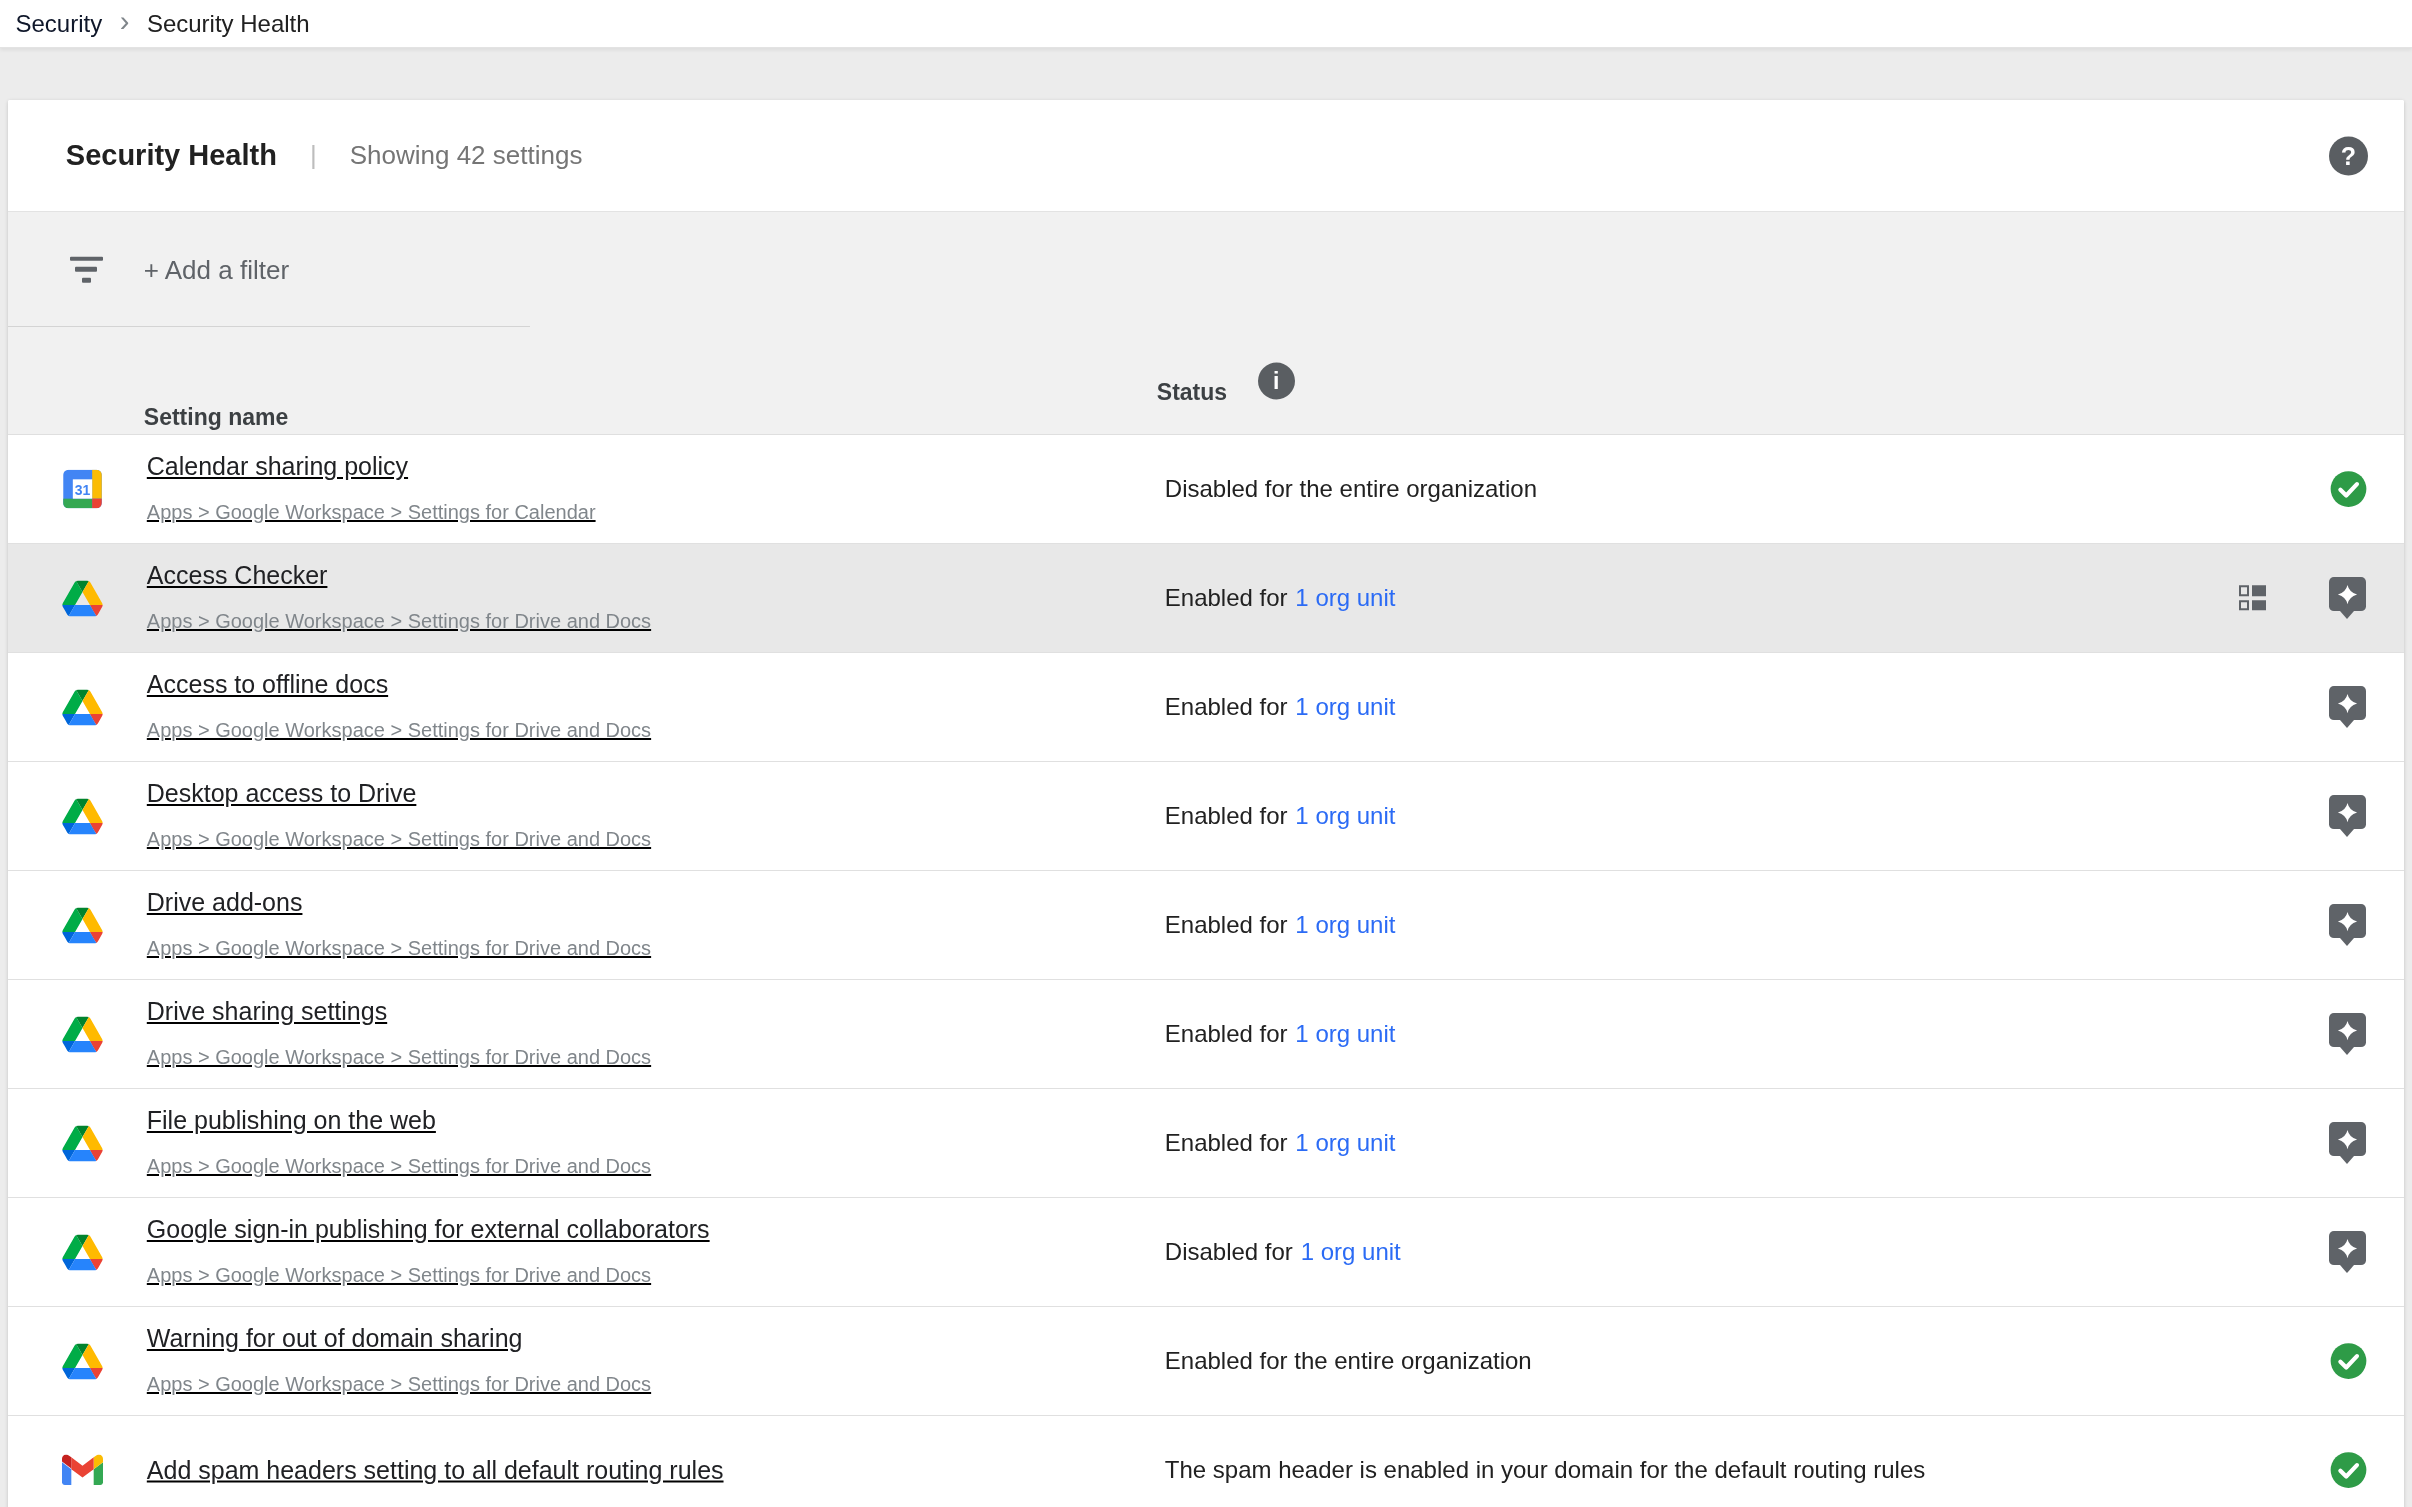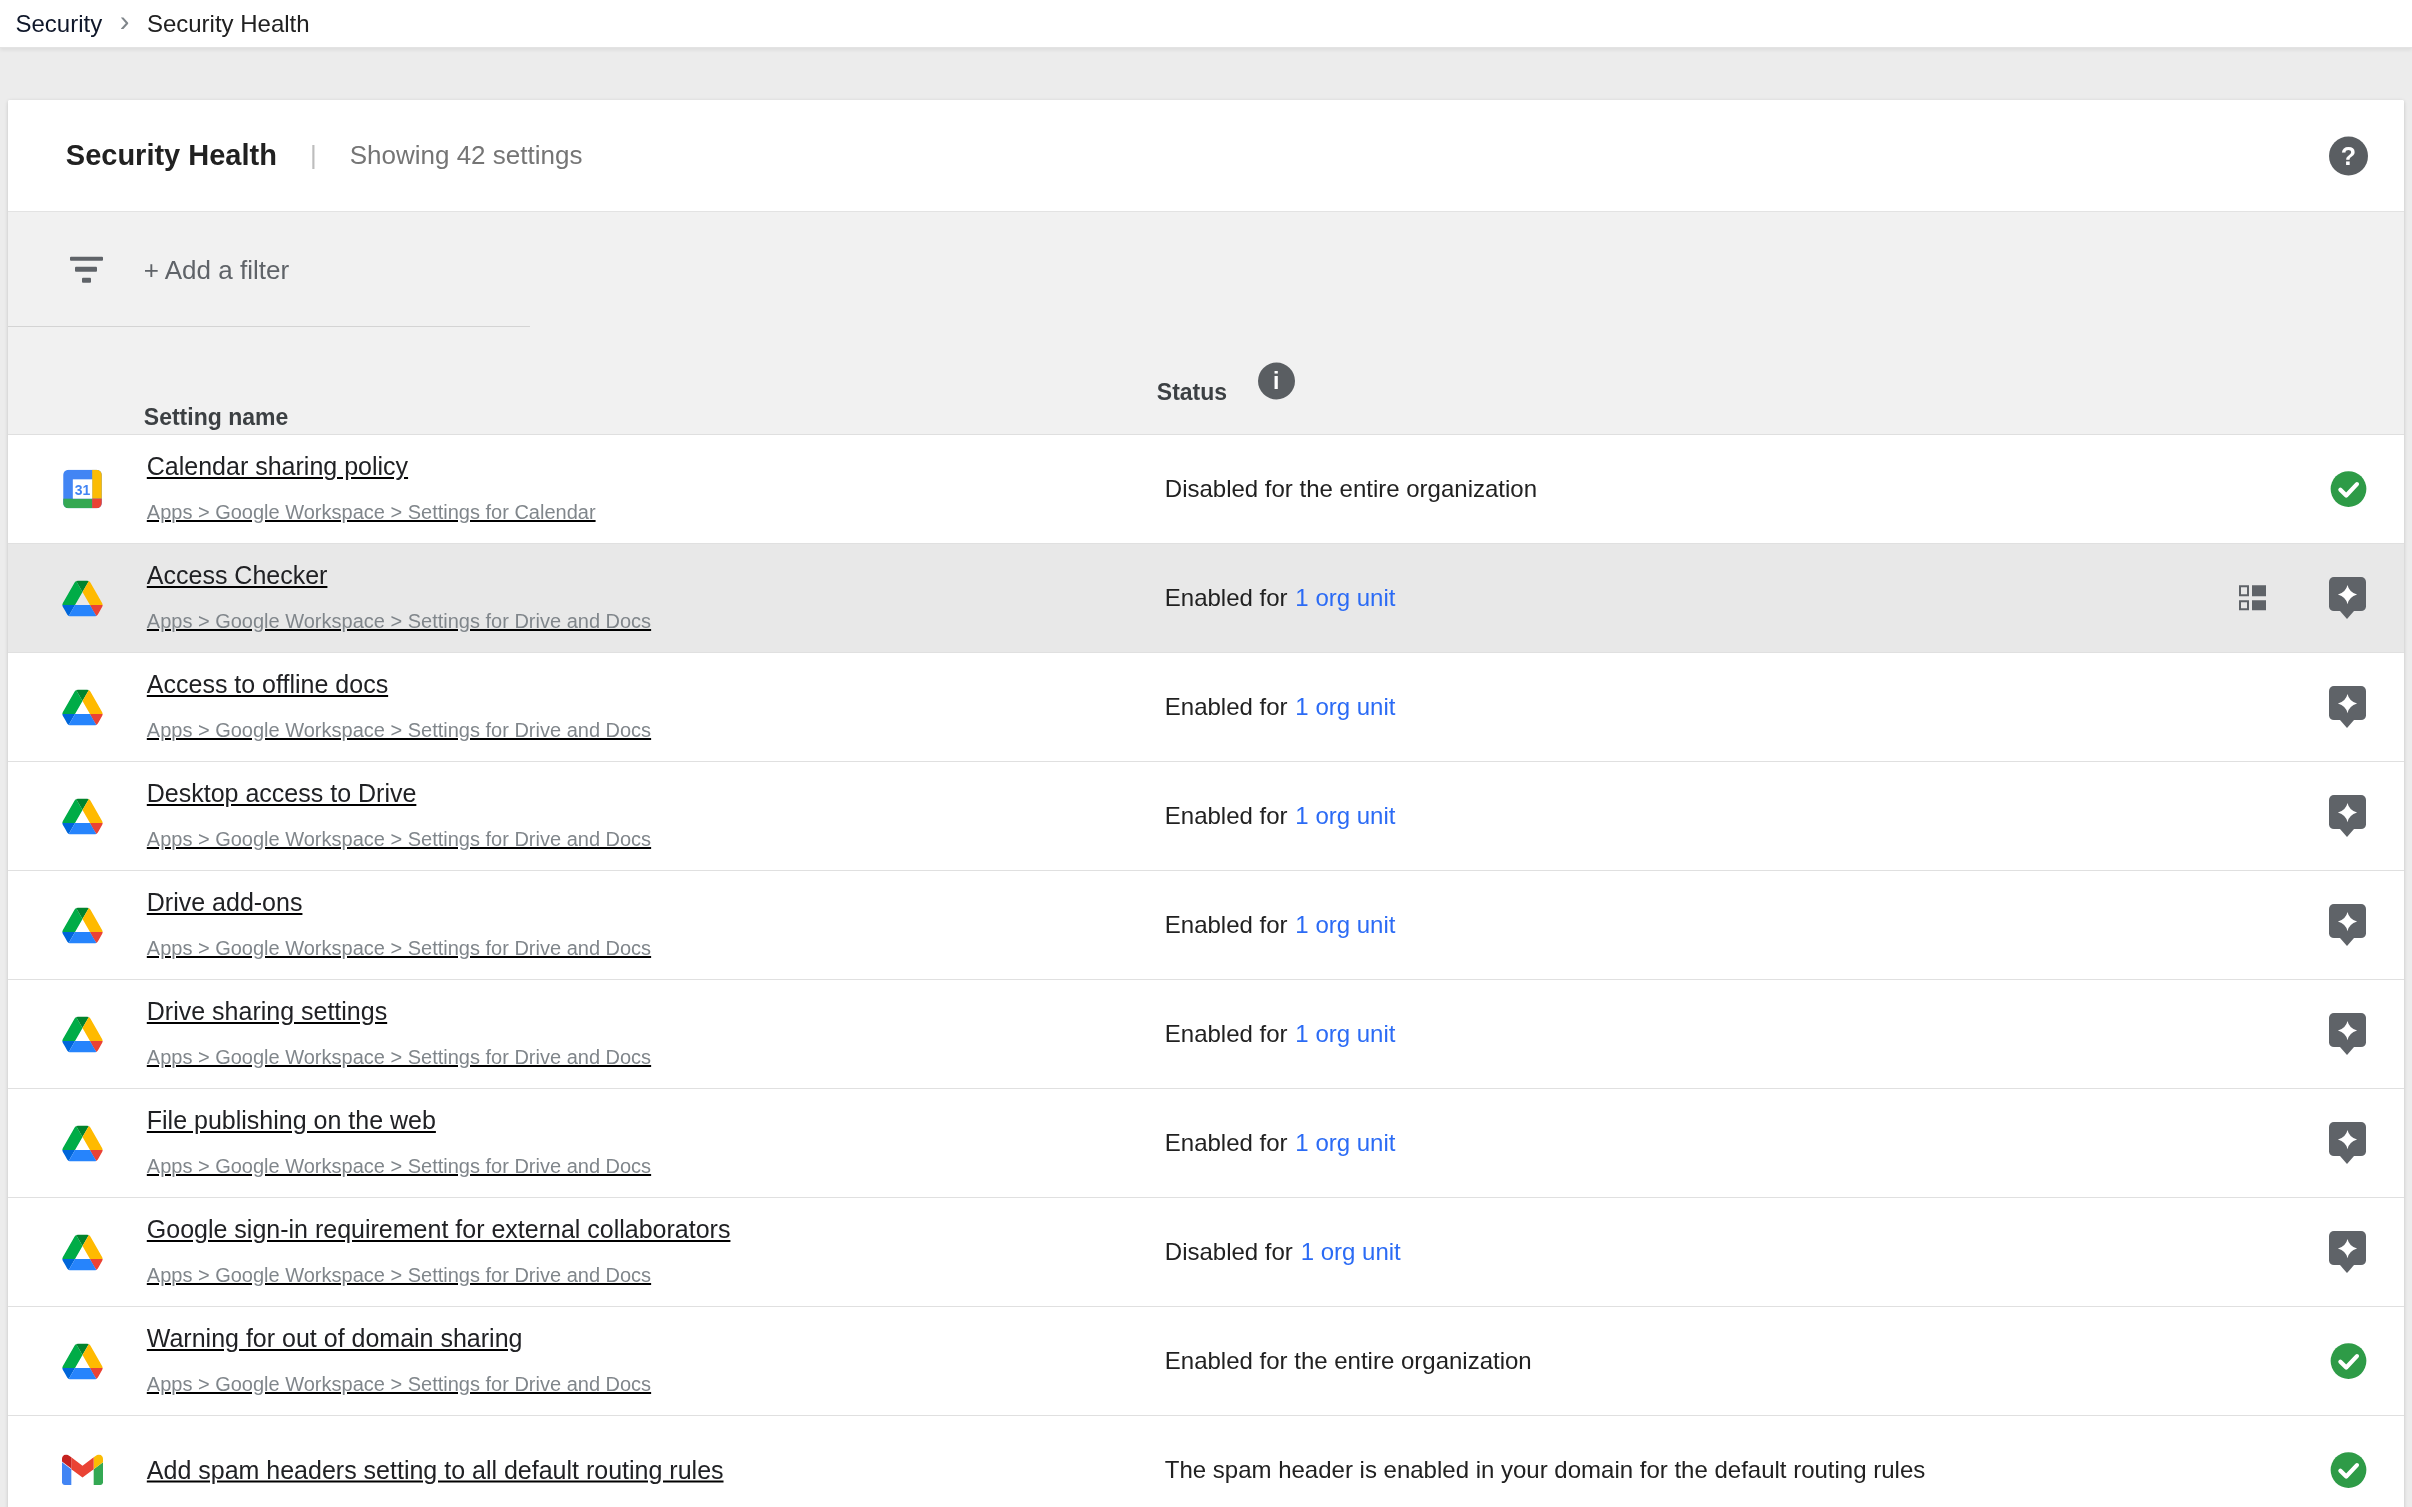--- a/index.html
+++ b/index.html
@@ -350,21 +350,21 @@
           <svg viewBox="0 0 87.3 78" width="41" height="36">
             <path d="m6.6 66.85 3.85 6.65c.8 1.4 1.95 2.5 3.3 3.3l13.75-23.8h-27.5c0 1.55.4 3.1 1.2 4.5z" fill="#0066da"></path>
             <path d="m43.65 25-13.75-23.8c-1.35.8-2.5 1.9-3.3 3.3l-25.4 44a9.06 9.06 0 0 0 -1.2 4.5h27.5z" fill="#00ac47"></path>
             <path d="m73.55 76.8c1.35-.8 2.5-1.9 3.3-3.3l1.6-2.75 7.65-13.25c.8-1.4 1.2-2.95 1.2-4.5h-27.502l5.852 11.5z" fill="#ea4335"></path>
             <path d="m43.65 25 13.75-23.8c-1.35-.8-2.9-1.2-4.5-1.2h-18.5c-1.6 0-3.15.45-4.5 1.2z" fill="#00832d"></path>
             <path d="m59.8 53h-32.3l-13.75 23.8c1.35.8 2.9 1.2 4.5 1.2h50.8c1.6 0 3.15-.45 4.5-1.2z" fill="#2684fc"></path>
             <path d="m73.4 26.5-12.7-22c-.8-1.4-1.95-2.5-3.3-3.3l-13.75 23.8 16.15 28h27.45c0-1.55-.4-3.1-1.2-4.5z" fill="#ffba00"></path>
           </svg>
         </span>
     <div class="texts">
-      <div class="row-title">Google sign-in requirement for external collaborators</div>
+      <div class="row-title">Google sign-in publishing for external collaborators</div>
       <div class="row-path">Apps &gt; Google Workspace &gt; Settings for Drive and Docs</div>
     </div>
     <div class="status-cell">
       <span>Disabled for</span>
       <a class="status-link" href="#">1 org unit</a>
     </div>
 
     <span class="badge">
       <svg viewBox="0 0 24 24">
         <path d="M12 2 Q13.6 9.4 22 12 Q13.6 14.6 12 22 Q10.4 14.6 2 12 Q10.4 9.4 12 2 Z" fill="#ffffff"></path>

